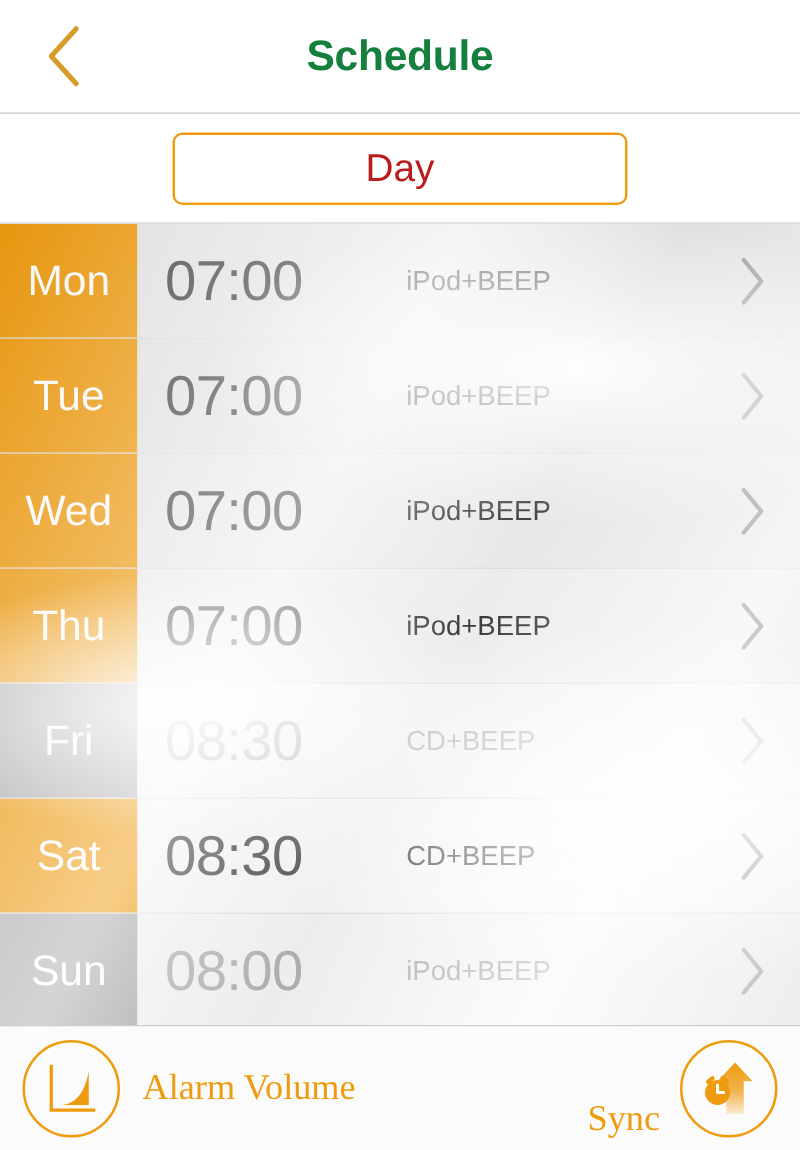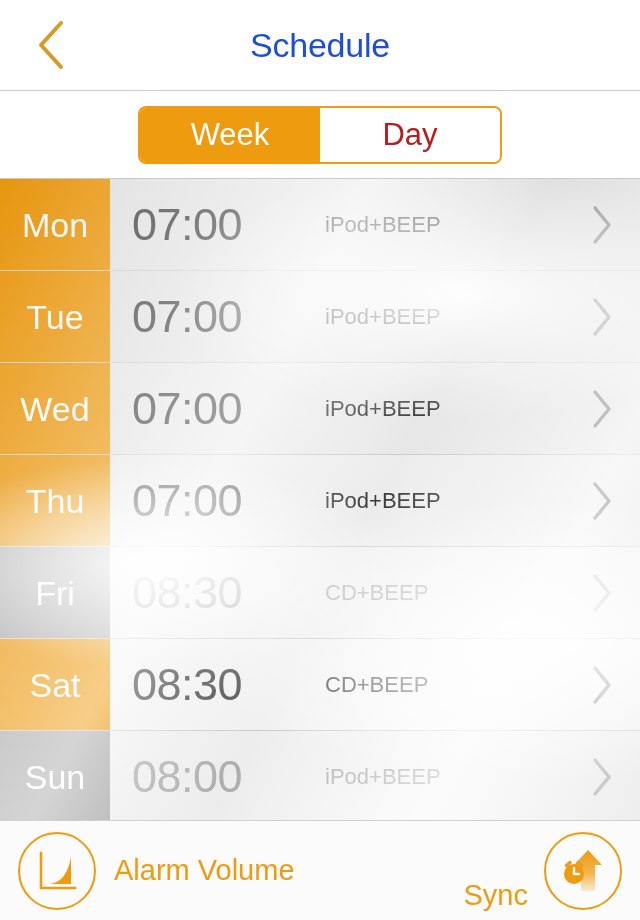--- a/index.html
+++ b/index.html
@@ -42,22 +42,22 @@
     bottom: 1px;
     width: 70px;
     display: flex;
     align-items: center;
     justify-content: center;
     cursor: pointer;
   }
   .nav-back svg { display: block; }
   .nav-title {
     font-size: 34px;
-    font-weight: normal;
-    color: #1d4ed8;
+    font-weight: bold;
+    color: #15803d;
     letter-spacing: -0.2px;
     line-height: 1;
   }
 
   
   .segbar {
     height: 88px;
     min-height: 88px;
     background: #ffffff;
     display: flex;
@@ -191,20 +191,21 @@
   
   .toolbar {
     height: 100px;
     min-height: 100px;
     background: #fbfbfb;
     border-top: 1px solid #cfcfcf;
     display: flex;
     align-items: center;
     box-sizing: border-box;
     padding: 0 18px;
+    font-family: Liberation Serif, serif;
   }
   .tb-left, .tb-right {
     display: flex;
     align-items: center;
     cursor: pointer;
   }
   .tb-right { margin-left: auto; align-items: flex-end; }
   .tb-text {
     font-size: 29px;
     color: #ef9b0f;
@@ -236,21 +237,20 @@
         <svg width="34" height="52" viewBox="0 0 34 52" fill="none">
           <path d="M27 4 L7 26 L27 48" stroke="#d89a28" stroke-width="4" stroke-linecap="round" stroke-linejoin="round" fill="none"></path>
         </svg>
       </span>
     </div>
     <div class="nav-title">Schedule</div>
   </div>
 
   <div class="segbar">
     <div class="segmented">
-      <div class="seg active">Week</div>
       <div class="seg inactive">Day</div>
     </div>
   </div>
 
   <div class="list">
 
     <div class="row enabled">
       <div class="day on">Mon</div>
       <div class="rowbody bg0">
         <div class="time">07:00</div>

